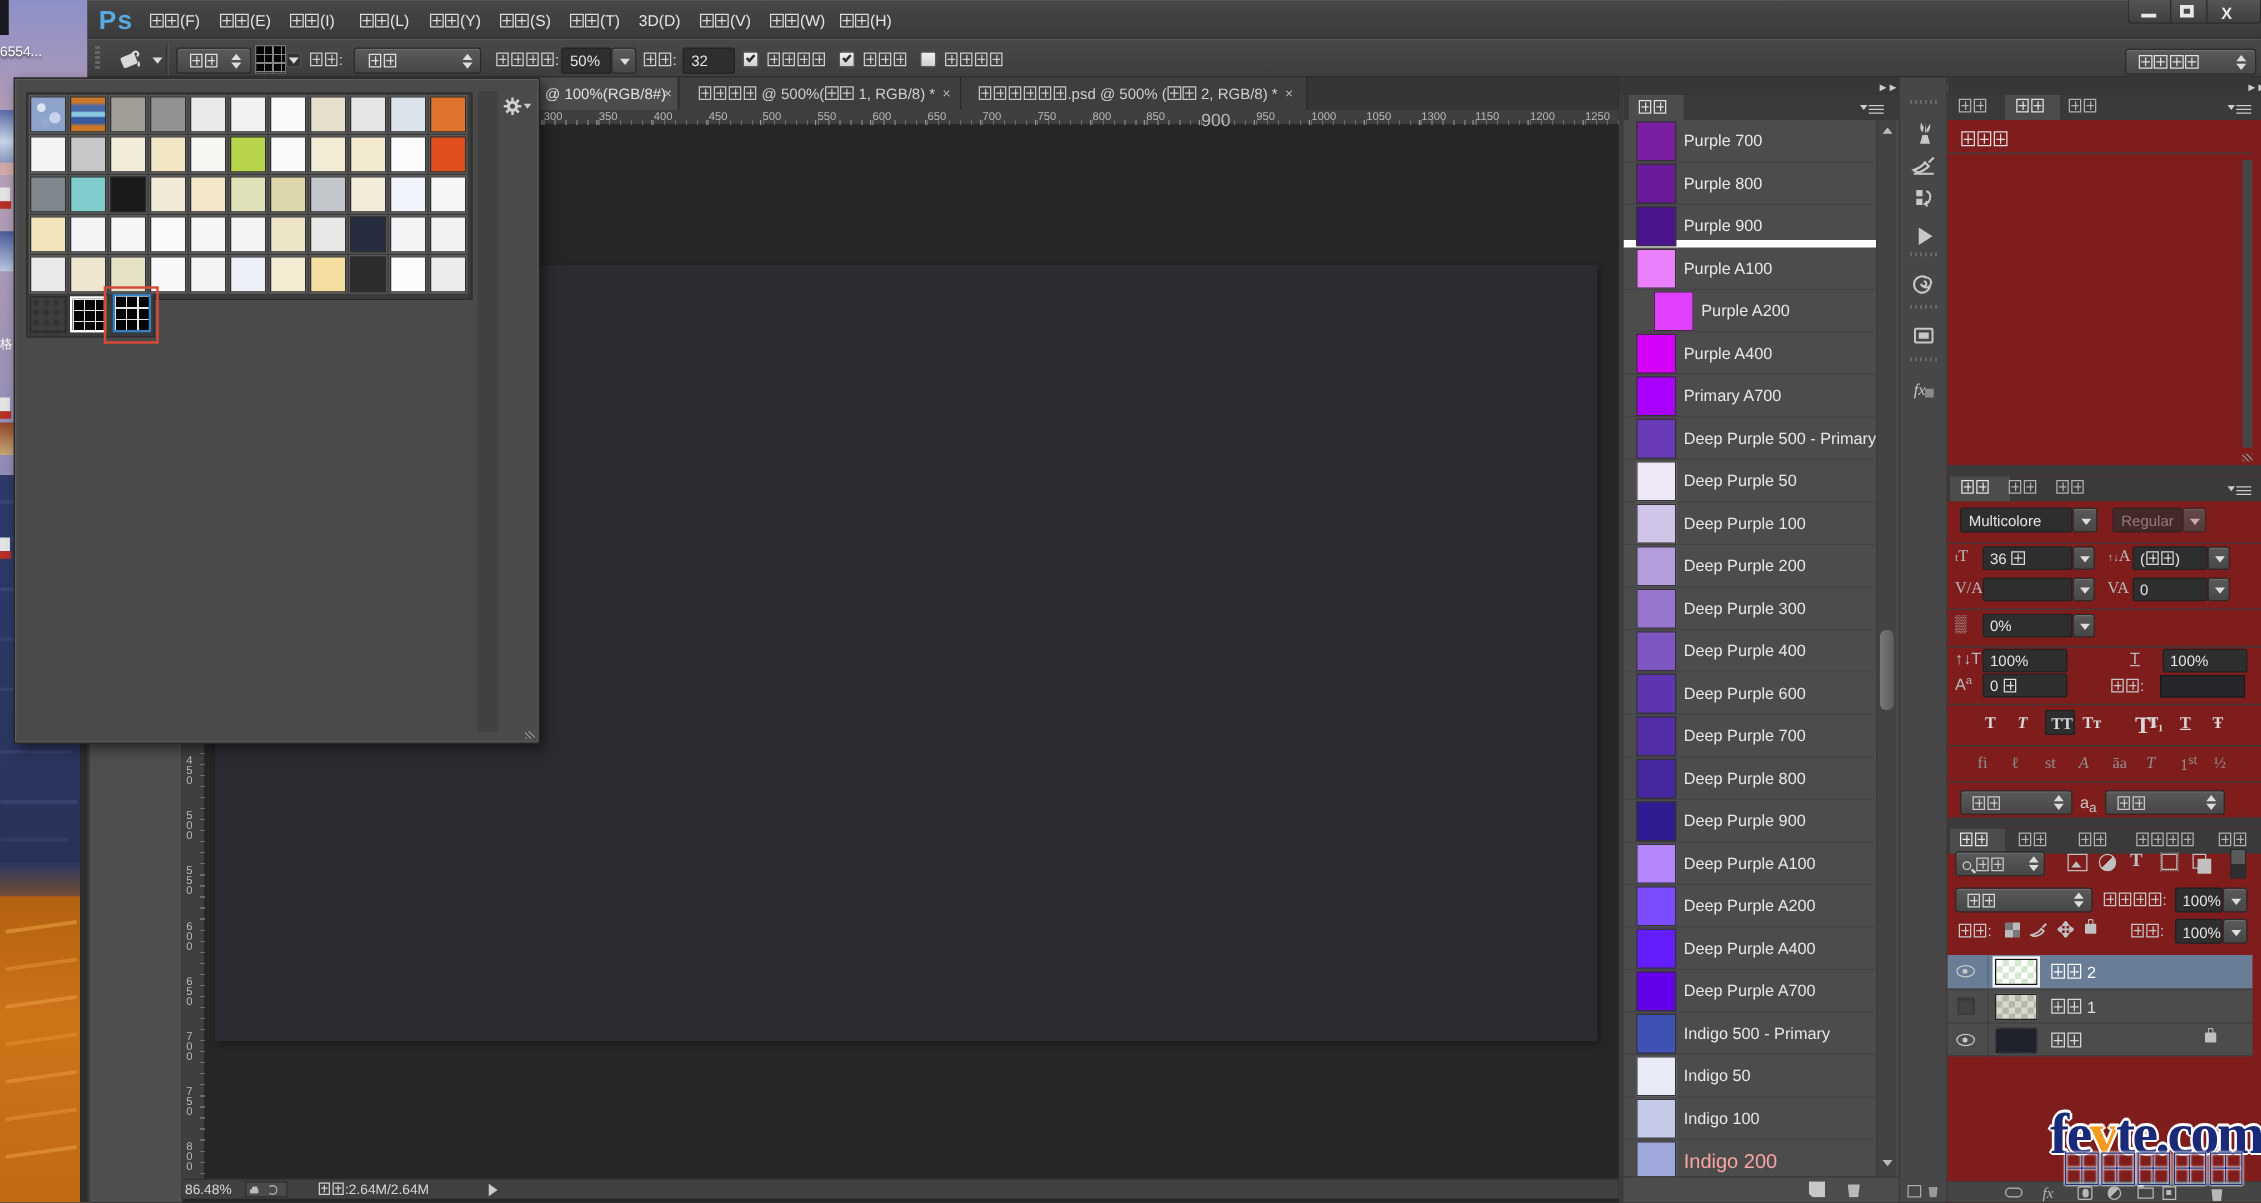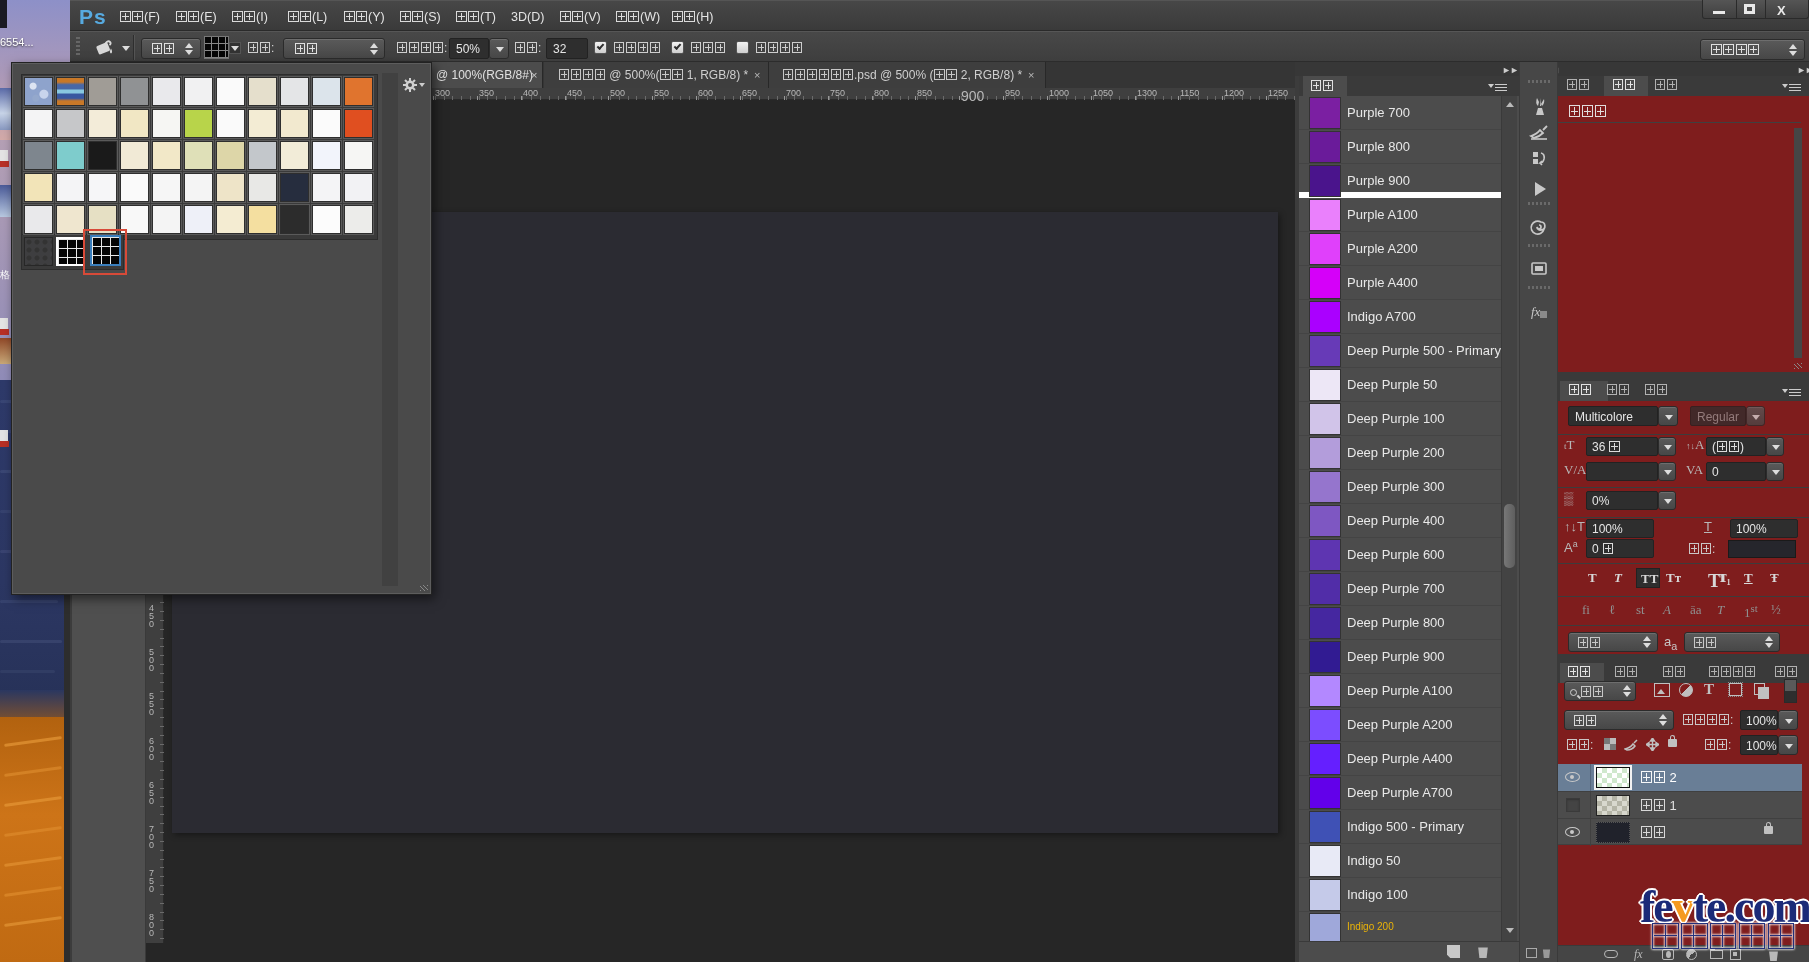--- a/index.html
+++ b/index.html
@@ -184,20 +184,29 @@
 <div class="a" style="left:3px;top:516px;font-size:9px;line-height:8px;color:#b8b8b8">4<br>5<br>0</div>
 <div class="a" style="left:3px;top:560px;font-size:9px;line-height:8px;color:#b8b8b8">5<br>0<br>0</div>
 <div class="a" style="left:3px;top:604px;font-size:9px;line-height:8px;color:#b8b8b8">5<br>5<br>0</div>
 <div class="a" style="left:3px;top:649px;font-size:9px;line-height:8px;color:#b8b8b8">6<br>0<br>0</div>
 <div class="a" style="left:3px;top:693px;font-size:9px;line-height:8px;color:#b8b8b8">6<br>5<br>0</div>
 <div class="a" style="left:3px;top:737px;font-size:9px;line-height:8px;color:#b8b8b8">7<br>0<br>0</div>
 <div class="a" style="left:3px;top:781px;font-size:9px;line-height:8px;color:#b8b8b8">7<br>5<br>0</div>
 <div class="a" style="left:3px;top:825px;font-size:9px;line-height:8px;color:#b8b8b8">8<br>0<br>0</div>
 </div>
 <div class="a" style="left:100px;top:150px;width:1106px;height:621px;background:#2b2b32;box-shadow:2px 2px 6px rgba(0,0,0,.4)"></div>
+<div class="a" style="left:74px;top:881px;width:1149px;height:16px;background:#404040;border-top:1px solid #333">
+<div class="a" style="left:2px;top:2px;font-size:11px;color:#d8d8d8">86.48%</div>
+<div class="a" style="left:50px;top:1px;width:34px;height:13px;background:#4a4a4a;border:1px solid #2e2e2e">
+        <span class="a" style="left:3px;top:3px;width:7px;height:6px;background:#bbb;clip-path:polygon(0 40%,20% 40%,30% 0,80% 0,90% 40%,100% 40%,100% 100%,0 100%)"></span>
+        <span class="a" style="left:17px;top:2px;width:8px;height:8px;border:1.5px solid #bbb;border-radius:50%;border-left-color:transparent"></span>
+      </div>
+<div class="a" style="left:108px;top:2px;font-size:11px;color:#d8d8d8"><i class="g"></i><i class="g"></i>:2.64M/2.64M</div>
+<div class="a" style="left:245px;top:3px;width:0;height:0;border-top:5px solid transparent;border-bottom:5px solid transparent;border-left:7px solid #ccc"></div>
+</div>
 </div>
 <div class="a" style="left:11px;top:62px;width:421px;height:533px;background:#4a4a4a;border:1px solid #222;box-shadow:inset 0 0 0 1px #5d5d5d,3px 4px 10px rgba(0,0,0,.5)">
 <div class="a" style="left:9px;top:11px;width:357px;height:166px;background:#3a3a3a;border:1px solid #2c2c2c"></div>
 <div class="a" style="left:9px;top:171px;width:103px;height:36px;background:#3a3a3a;border:1px solid #2c2c2c"></div>
 <div class="a" style="left:12px;top:14px;width:29px;height:29px;background:#8ea3cc;background-image:radial-gradient(circle at 30% 30%,#dde4f2 0 3px,transparent 4px),radial-gradient(circle at 70% 60%,#c8d4ec 0 4px,transparent 5px),radial-gradient(circle at 40% 75%,#94a8cc 0 3px,transparent 4px);border:1px solid #2e2e2e;outline:1px solid #5a5a5a"></div>
 <div class="a" style="left:44px;top:14px;width:29px;height:29px;background:#c97a28;background-image:linear-gradient(#c87828 0 15%,#4868a8 25% 40%,#88c8e0 45% 55%,#3858a0 60% 75%,#c87828 85% 100%);border:1px solid #2e2e2e;outline:1px solid #5a5a5a"></div>
 <div class="a" style="left:76px;top:14px;width:29px;height:29px;background:#a09c96;border:1px solid #2e2e2e;outline:1px solid #5a5a5a"></div>
 <div class="a" style="left:108px;top:14px;width:29px;height:29px;background:#909294;border:1px solid #2e2e2e;outline:1px solid #5a5a5a"></div>
 <div class="a" style="left:140px;top:14px;width:29px;height:29px;background:#e9e9ec;border:1px solid #2e2e2e;outline:1px solid #5a5a5a"></div>
 <div class="a" style="left:172px;top:14px;width:29px;height:29px;background:#f1f1f2;border:1px solid #2e2e2e;outline:1px solid #5a5a5a"></div>
@@ -288,31 +297,31 @@
 <div class="a" style="left:48px;top:9px;font-size:13px;color:#e8e8e8">Purple 800</div>
 </div>
 <div class="a" style="left:0;top:88px;width:202px;height:34px;border-bottom:6px solid #ffffff">
 <div class="a" style="left:10px;top:1px;width:32px;height:32px;background:#4A148C;border:1px solid #333"></div>
 <div class="a" style="left:48px;top:9px;font-size:13px;color:#e8e8e8">Purple 900</div>
 </div>
 <div class="a" style="left:0;top:122px;width:202px;height:34px;border-bottom:1px solid #444">
 <div class="a" style="left:10px;top:1px;width:32px;height:32px;background:#EA80FC;border:1px solid #333"></div>
 <div class="a" style="left:48px;top:9px;font-size:13px;color:#e8e8e8">Purple A100</div>
 </div>
-<div class="a" style="left:0;top:156px;width:202px;height:34px;border-bottom:1px solid #444">
+<div class="a" style="left:14px;top:156px;width:202px;height:34px;border-bottom:1px solid #444">
 <div class="a" style="left:10px;top:1px;width:32px;height:32px;background:#E040FB;border:1px solid #333"></div>
 <div class="a" style="left:48px;top:9px;font-size:13px;color:#e8e8e8">Purple A200</div>
 </div>
 <div class="a" style="left:0;top:190px;width:202px;height:34px;border-bottom:1px solid #444">
 <div class="a" style="left:10px;top:1px;width:32px;height:32px;background:#D500F9;border:1px solid #333"></div>
 <div class="a" style="left:48px;top:9px;font-size:13px;color:#e8e8e8">Purple A400</div>
 </div>
 <div class="a" style="left:0;top:224px;width:202px;height:34px;border-bottom:1px solid #444">
 <div class="a" style="left:10px;top:1px;width:32px;height:32px;background:#AA00FF;border:1px solid #333"></div>
-<div class="a" style="left:48px;top:9px;font-size:13px;color:#e8e8e8">Indigo A700</div>
+<div class="a" style="left:48px;top:9px;font-size:13px;color:#e8e8e8">Primary A700</div>
 </div>
 <div class="a" style="left:0;top:258px;width:202px;height:34px;border-bottom:1px solid #444">
 <div class="a" style="left:10px;top:1px;width:32px;height:32px;background:#673AB7;border:1px solid #333"></div>
 <div class="a" style="left:48px;top:9px;font-size:13px;color:#e8e8e8">Deep Purple 500 - Primary</div>
 </div>
 <div class="a" style="left:0;top:292px;width:202px;height:34px;border-bottom:1px solid #444">
 <div class="a" style="left:10px;top:1px;width:32px;height:32px;background:#EDE7F6;border:1px solid #333"></div>
 <div class="a" style="left:48px;top:9px;font-size:13px;color:#e8e8e8">Deep Purple 50</div>
 </div>
 <div class="a" style="left:0;top:326px;width:202px;height:34px;border-bottom:1px solid #444">
@@ -370,21 +379,21 @@
 <div class="a" style="left:0;top:768px;width:202px;height:34px;border-bottom:1px solid #444">
 <div class="a" style="left:10px;top:1px;width:32px;height:32px;background:#E8EAF6;border:1px solid #333"></div>
 <div class="a" style="left:48px;top:9px;font-size:13px;color:#e8e8e8">Indigo 50</div>
 </div>
 <div class="a" style="left:0;top:802px;width:202px;height:34px;border-bottom:1px solid #444">
 <div class="a" style="left:10px;top:1px;width:32px;height:32px;background:#C5CAE9;border:1px solid #333"></div>
 <div class="a" style="left:48px;top:9px;font-size:13px;color:#e8e8e8">Indigo 100</div>
 </div>
 <div class="a" style="left:0;top:836px;width:202px;height:34px;border-bottom:1px solid #444">
 <div class="a" style="left:10px;top:1px;width:32px;height:32px;background:#9FA8DA;border:1px solid #333"></div>
-<div class="a" style="left:48px;top:9px;font-size:10px;color:#eab308">Indigo 200</div>
+<div class="a" style="left:48px;top:9px;font-size:16px;color:#fca5a5">Indigo 200</div>
 </div>
 <div class="a" style="left:202px;top:20px;width:16px;height:845px;background:#434343;border-left:1px solid #3a3a3a">
 <div class="a" style="left:4px;top:6px;width:0;height:0;border-left:4px solid transparent;border-right:4px solid transparent;border-bottom:5px solid #bbb"></div>
 <div class="a" style="left:2px;top:408px;width:11px;height:64px;background:linear-gradient(to right,#777,#5e5e5e);border-radius:5px"></div>
 <div class="a" style="left:4px;top:832px;width:0;height:0;border-left:4px solid transparent;border-right:4px solid transparent;border-top:5px solid #bbb"></div>
 </div>
 <div class="a" style="left:0;top:865px;width:220px;height:21px;background:#4c4c4c;border-top:1px solid #3a3a3a">
 <div class="a" style="left:148px;top:3px;width:13px;height:13px;background:#c8c8c8;clip-path:polygon(0 0,100% 0,100% 100%,25% 100%,0 75%)"></div>
 <div class="a" style="left:178px;top:3px;width:12px;height:13px;background:#b8b8b8;clip-path:polygon(10% 20%,90% 20%,80% 100%,20% 100%)"></div>
 </div>

